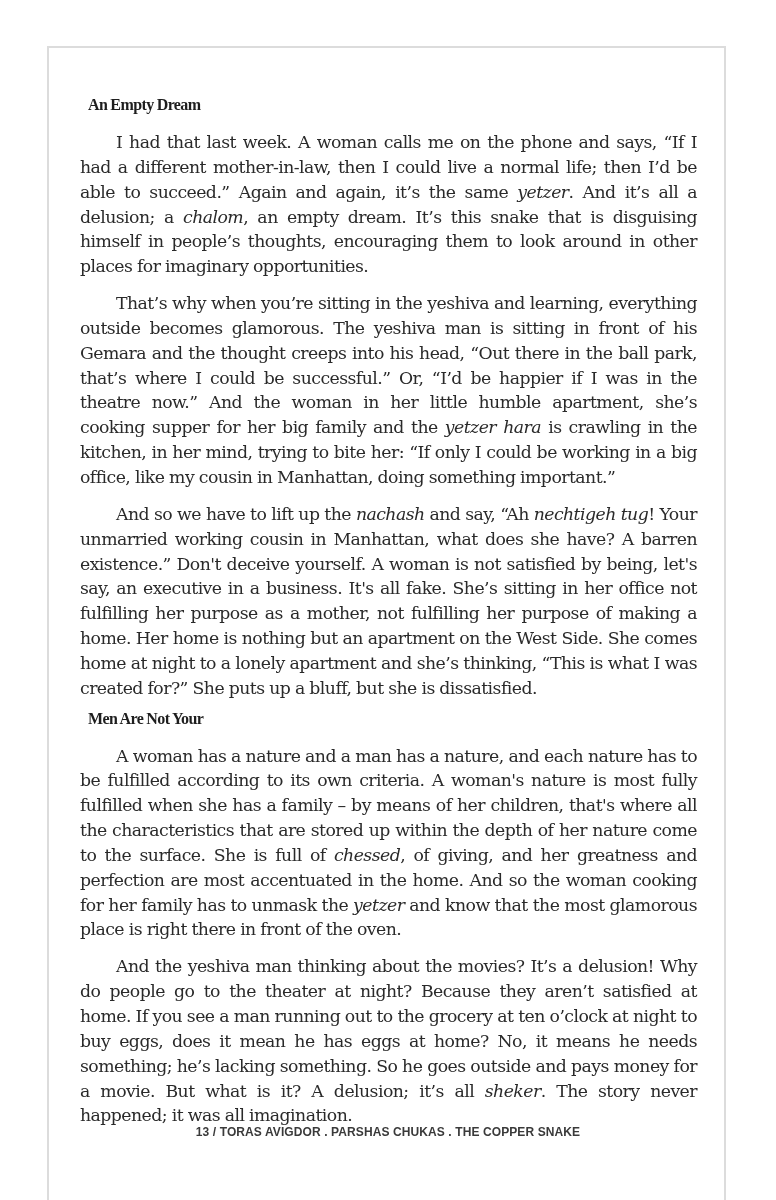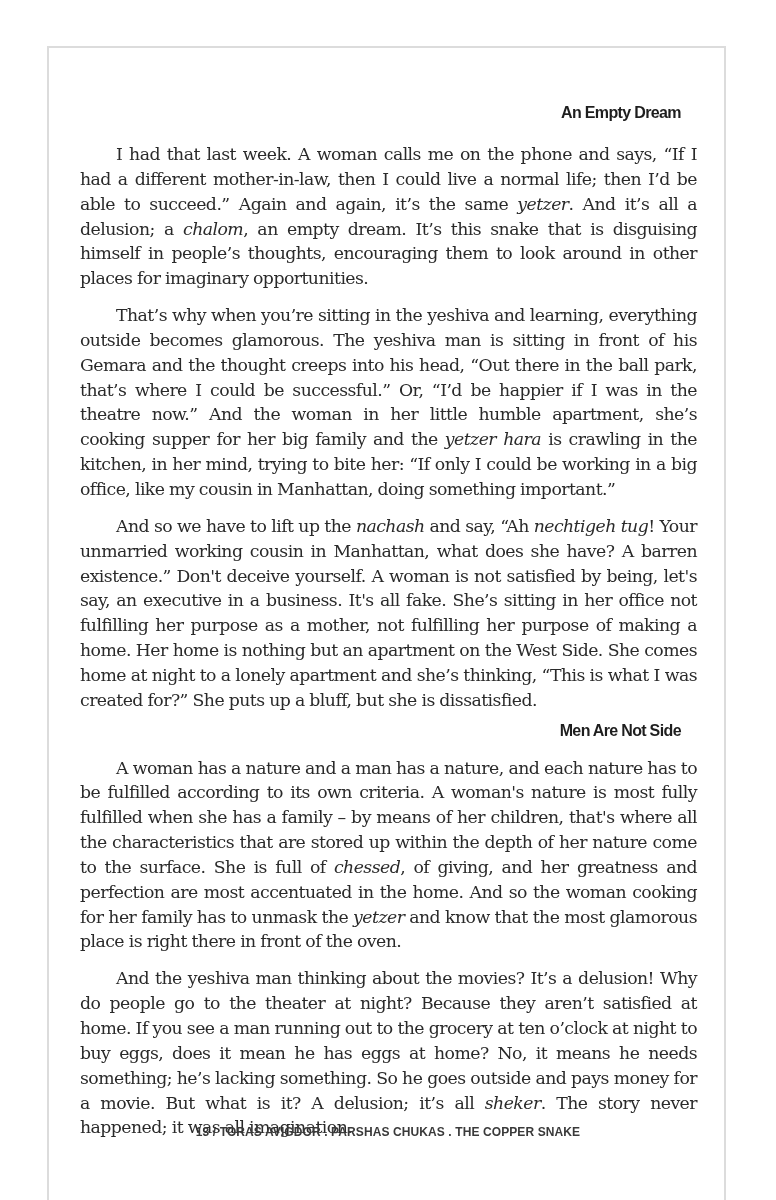--- a/index.html
+++ b/index.html
@@ -8,23 +8,23 @@
     position: absolute; left: 47px; top: 46px; width: 679px; height: 1170px;
     border: 2px solid #dcdcdc; border-bottom: none; box-sizing: border-box; background: #fff;
   }
   .content {
     position: absolute; left: 80px; top: 84px; width: 617px;
     font-family: "DejaVu Serif", "Liberation Serif", serif;
     font-size: 17.3px; line-height: 24.85px; color: #2a2a2a;
     letter-spacing: -0.55px; word-spacing: -0.3px;
   }
   .heading {
-    font-family: Liberation Sans, sans-serif;
-    font-weight: bold; font-size: 16px; text-align: right; letter-spacing: -0.6px;
-    color: #1e1e1e; line-height: 26px; margin: 16px;
+    font-family: Liberation Serif, serif;
+    font-weight: bold; font-size: 16px; text-align: left; letter-spacing: -0.6px;
+    color: #1e1e1e; line-height: 26px; margin: 8px;
   }
   p.para {
     margin: 12px 0 5px 0; text-indent: 36px; text-align: justify;
   }
   p.para span.i { font-style: italic; }
   .h2 { margin-top: 4px; margin-bottom: 2px; }
   .footer {
     position: absolute; left: 0; width: 776px; top: 1125px; text-align: center;
     font-family: "Liberation Sans", "DejaVu Sans", sans-serif; font-weight: bold;
     font-size: 12px; letter-spacing: 0.1px; color: #3a3a3a;
@@ -33,18 +33,18 @@
 </head>
 <body>
 
 <div class="page-frame"></div>
 
 <div class="content">
   <h2 class="heading">An Empty Dream</h2>
   <p class="para">I had that last week. A woman calls me on the phone and says, “If I had a different mother-in-law, then I could live a normal life; then I’d be able to succeed.” Again and again, it’s the same <span class="i">yetzer</span>. And it’s all a delusion; a <span class="i">chalom</span>, an empty dream. It’s this snake that is disguising himself in people’s thoughts, encouraging them to look around in other places for imaginary opportunities.</p>
   <p class="para">That’s why when you’re sitting in the yeshiva and learning, everything outside becomes glamorous. The yeshiva man is sitting in front of his Gemara and the thought creeps into his head, “Out there in the ball park, that’s where I could be successful.” Or, “I’d be happier if I was in the theatre now.” And the woman in her little humble apartment, she’s cooking supper for her big family and the <span class="i">yetzer hara</span> is crawling in the kitchen, in her mind, trying to bite her: “If only I could be working in a big office, like my cousin in Manhattan, doing something important.”</p>
   <p class="para">And so we have to lift up the <span class="i">nachash</span> and say, “Ah <span class="i">nechtigeh tug</span>! Your unmarried working cousin in Manhattan, what does she have? A barren existence.” Don't deceive yourself. A woman is not satisfied by being, let's say, an executive in a business. It's all fake. She’s sitting in her office not fulfilling her purpose as a mother, not fulfilling her purpose of making a home. Her home is nothing but an apartment on the West Side. She comes home at night to a lonely apartment and she’s thinking, “This is what I was created for?” She puts up a bluff, but she is dissatisfied.</p>
-  <h2 class="heading h2">Men Are Not Side</h2>
+  <h2 class="heading h2">Men Are Not Your</h2>
   <p class="para">A woman has a nature and a man has a nature, and each nature has to be fulfilled according to its own criteria. A woman's nature is most fully fulfilled when she has a family – by means of her children, that's where all the characteristics that are stored up within the depth of her nature come to the surface. She is full of <span class="i">chessed</span>, of giving, and her greatness and perfection are most accentuated in the home. And so the woman cooking for her family has to unmask the <span class="i">yetzer</span> and know that the most glamorous place is right there in front of the oven.</p>
   <p class="para">And the yeshiva man thinking about the movies? It’s a delusion! Why do people go to the theater at night? Because they aren’t satisfied at home. If you see a man running out to the grocery at ten o’clock at night to buy eggs, does it mean he has eggs at home? No, it means he needs something; he’s lacking something. So he goes outside and pays money for a movie. But what is it? A delusion; it’s all <span class="i">sheker</span>. The story never happened; it was all imagination.</p>
 </div>
 
 <div class="footer">13 / TORAS AVIGDOR . PARSHAS CHUKAS . THE COPPER SNAKE</div>
 
 </body></html>

